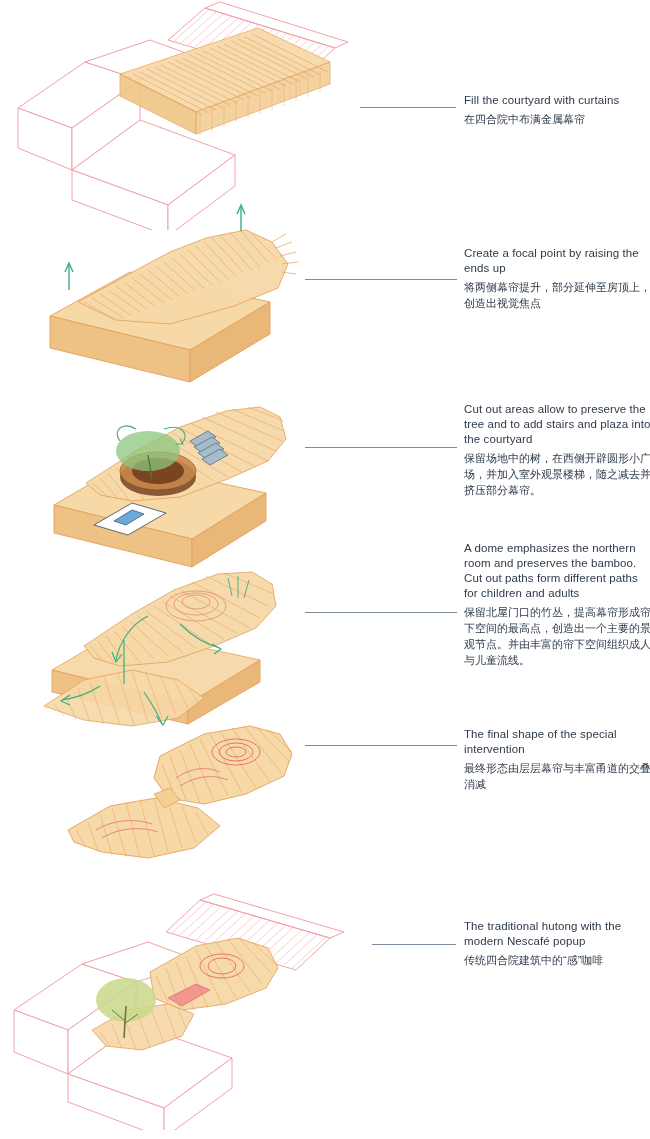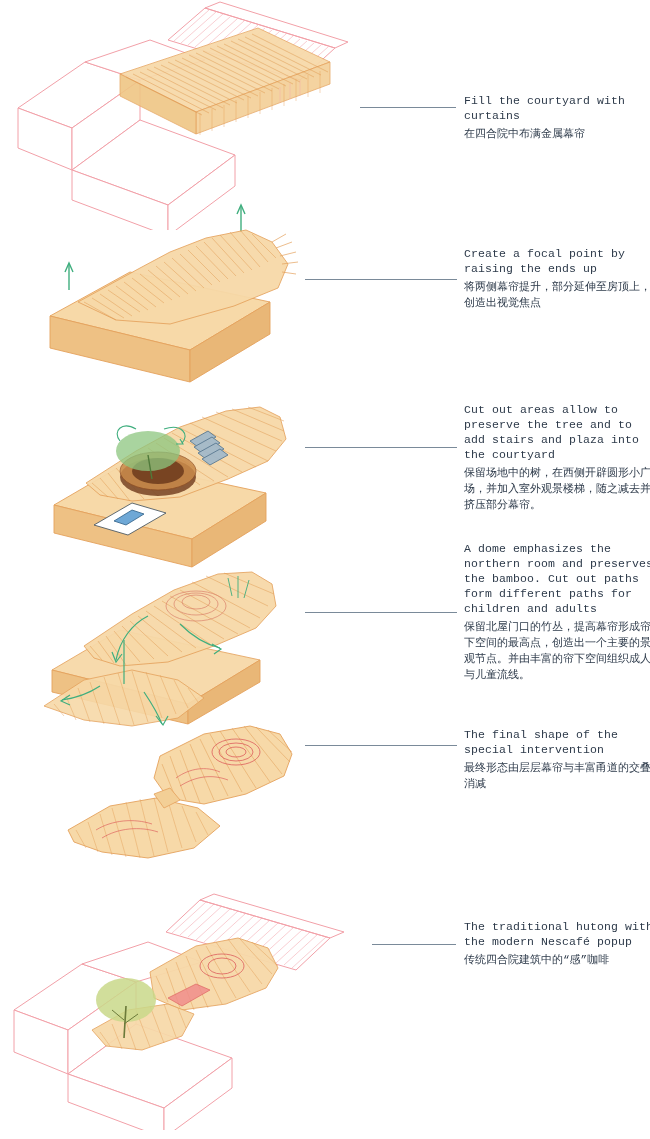--- a/index.html
+++ b/index.html
@@ -12,21 +12,20 @@
     height: 1139px;
     position: relative;
     font-family: "Liberation Sans", sans-serif;
     overflow: hidden;
   }
   .board {
     position: absolute;
     left: 0; top: 0;
     width: 650px;
     height: 906px;
-    font-family: Liberation Mono, monospace;
   }
   
   .annotation {
     position: absolute;
     width: 190px;
   }
   .ann-en {
     font-size: 11.5px;
     line-height: 15px;
     color: #2d3a4a;

